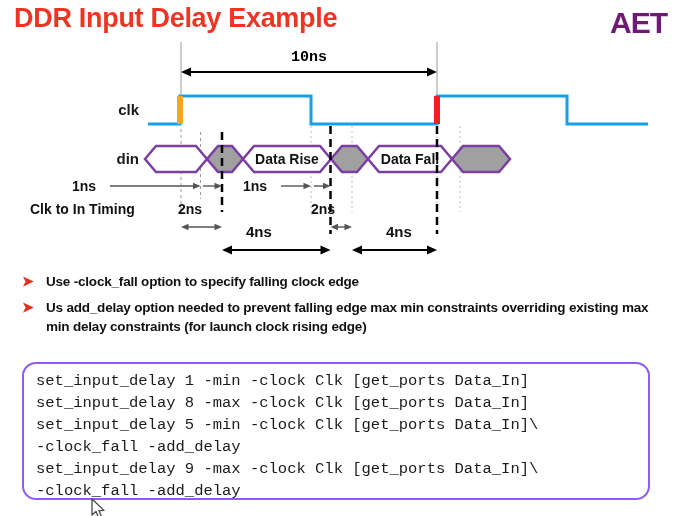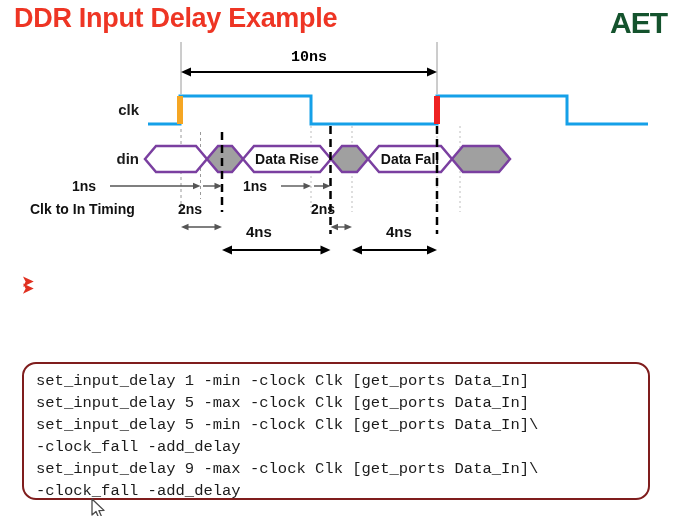--- a/index.html
+++ b/index.html
@@ -13,21 +13,21 @@
   
   .title{
     position:absolute;left:14px;top:3px;
     font-family:"Liberation Sans",sans-serif;
     font-size:27px;font-weight:bold;color:#ee3524;
     letter-spacing:-0.3px;white-space:nowrap;
   }
   .logo{
     position:absolute;right:8px;top:6px;
     font-family:"Liberation Sans",sans-serif;
-    font-size:30px;font-weight:bold;color:#14532d;
+    font-size:30px;font-weight:bold;color:#701a75;
     letter-spacing:-1px;
   }
 
   
   .diagram{position:absolute;left:0;top:34px;}
 
   
   .bullets{position:absolute;left:22px;top:272px;width:640px;}
   .bullet{position:relative;padding-left:24px;margin-bottom:7px;}
   .bullet .marker{
@@ -36,21 +36,21 @@
   }
   .bullet .btext{
     font-family:"Liberation Sans",sans-serif;
     font-size:13.5px;font-weight:bold;color:#111111;
     line-height:18px;letter-spacing:-0.2px;
   }
 
   
   .codebox{
     position:absolute;left:22px;top:362px;width:628px;height:138px;
-    border:2px solid #7f1d1d;border-radius:14px;background:#ffffff;
+    border:2px solid #8b5cf6;border-radius:14px;background:#ffffff;
     box-sizing:border-box;padding:6px 10px 4px 12px;
   }
   .codeline{
     font-family:"Liberation Mono","DejaVu Sans Mono",monospace;
     font-size:15.5px;color:#1b1b1b;line-height:22px;white-space:pre;
   }
 
   
   .cursor{position:absolute;left:90px;top:498px;}
 </style>
@@ -155,29 +155,31 @@
       <text x="386" y="203" font-family="&quot;Liberation Sans&quot;,sans-serif" font-size="15" font-weight="bold" fill="#111">4ns</text>
       <line x1="355" y1="216" x2="434" y2="216" stroke="#000" stroke-width="2.2"></line>
       <path d="M352,216 L362,211.5 L362,220.5 Z" fill="#000"></path>
       <path d="M437,216 L427,211.5 L427,220.5 Z" fill="#000"></path>
     </g>
   </svg>
 
   <div class="bullets">
     <div class="bullet">
       <span class="marker">➤</span>
+      <span class="btext">Use -clock_fall option to specify falling clock edge</span>
     </div>
     <div class="bullet">
       <span class="marker">➤</span>
+      <span class="btext">Us add_delay option needed to prevent falling edge max min constraints overriding existing max min delay constraints (for launch clock rising edge)</span>
     </div>
   </div>
 
   <div class="codebox">
     <div class="codeline">set_input_delay 1 -min -clock Clk [get_ports Data_In]</div>
-    <div class="codeline">set_input_delay 5 -max -clock Clk [get_ports Data_In]</div>
+    <div class="codeline">set_input_delay 8 -max -clock Clk [get_ports Data_In]</div>
     <div class="codeline">set_input_delay 5 -min -clock Clk [get_ports Data_In]\</div>
     <div class="codeline">-clock_fall -add_delay</div>
     <div class="codeline">set_input_delay 9 -max -clock Clk [get_ports Data_In]\</div>
     <div class="codeline">-clock_fall -add_delay</div>
   </div>
 
   <svg class="cursor" width="18" height="24" viewBox="0 0 18 24">
     <path d="M2,1 L2,17 L6,13.5 L8.6,19.5 L11.4,18.3 L8.9,12.6 L14,12.4 Z" fill="#ffffff" stroke="#4a4a4a" stroke-width="1.3" stroke-linejoin="round"></path>
   </svg>
 

